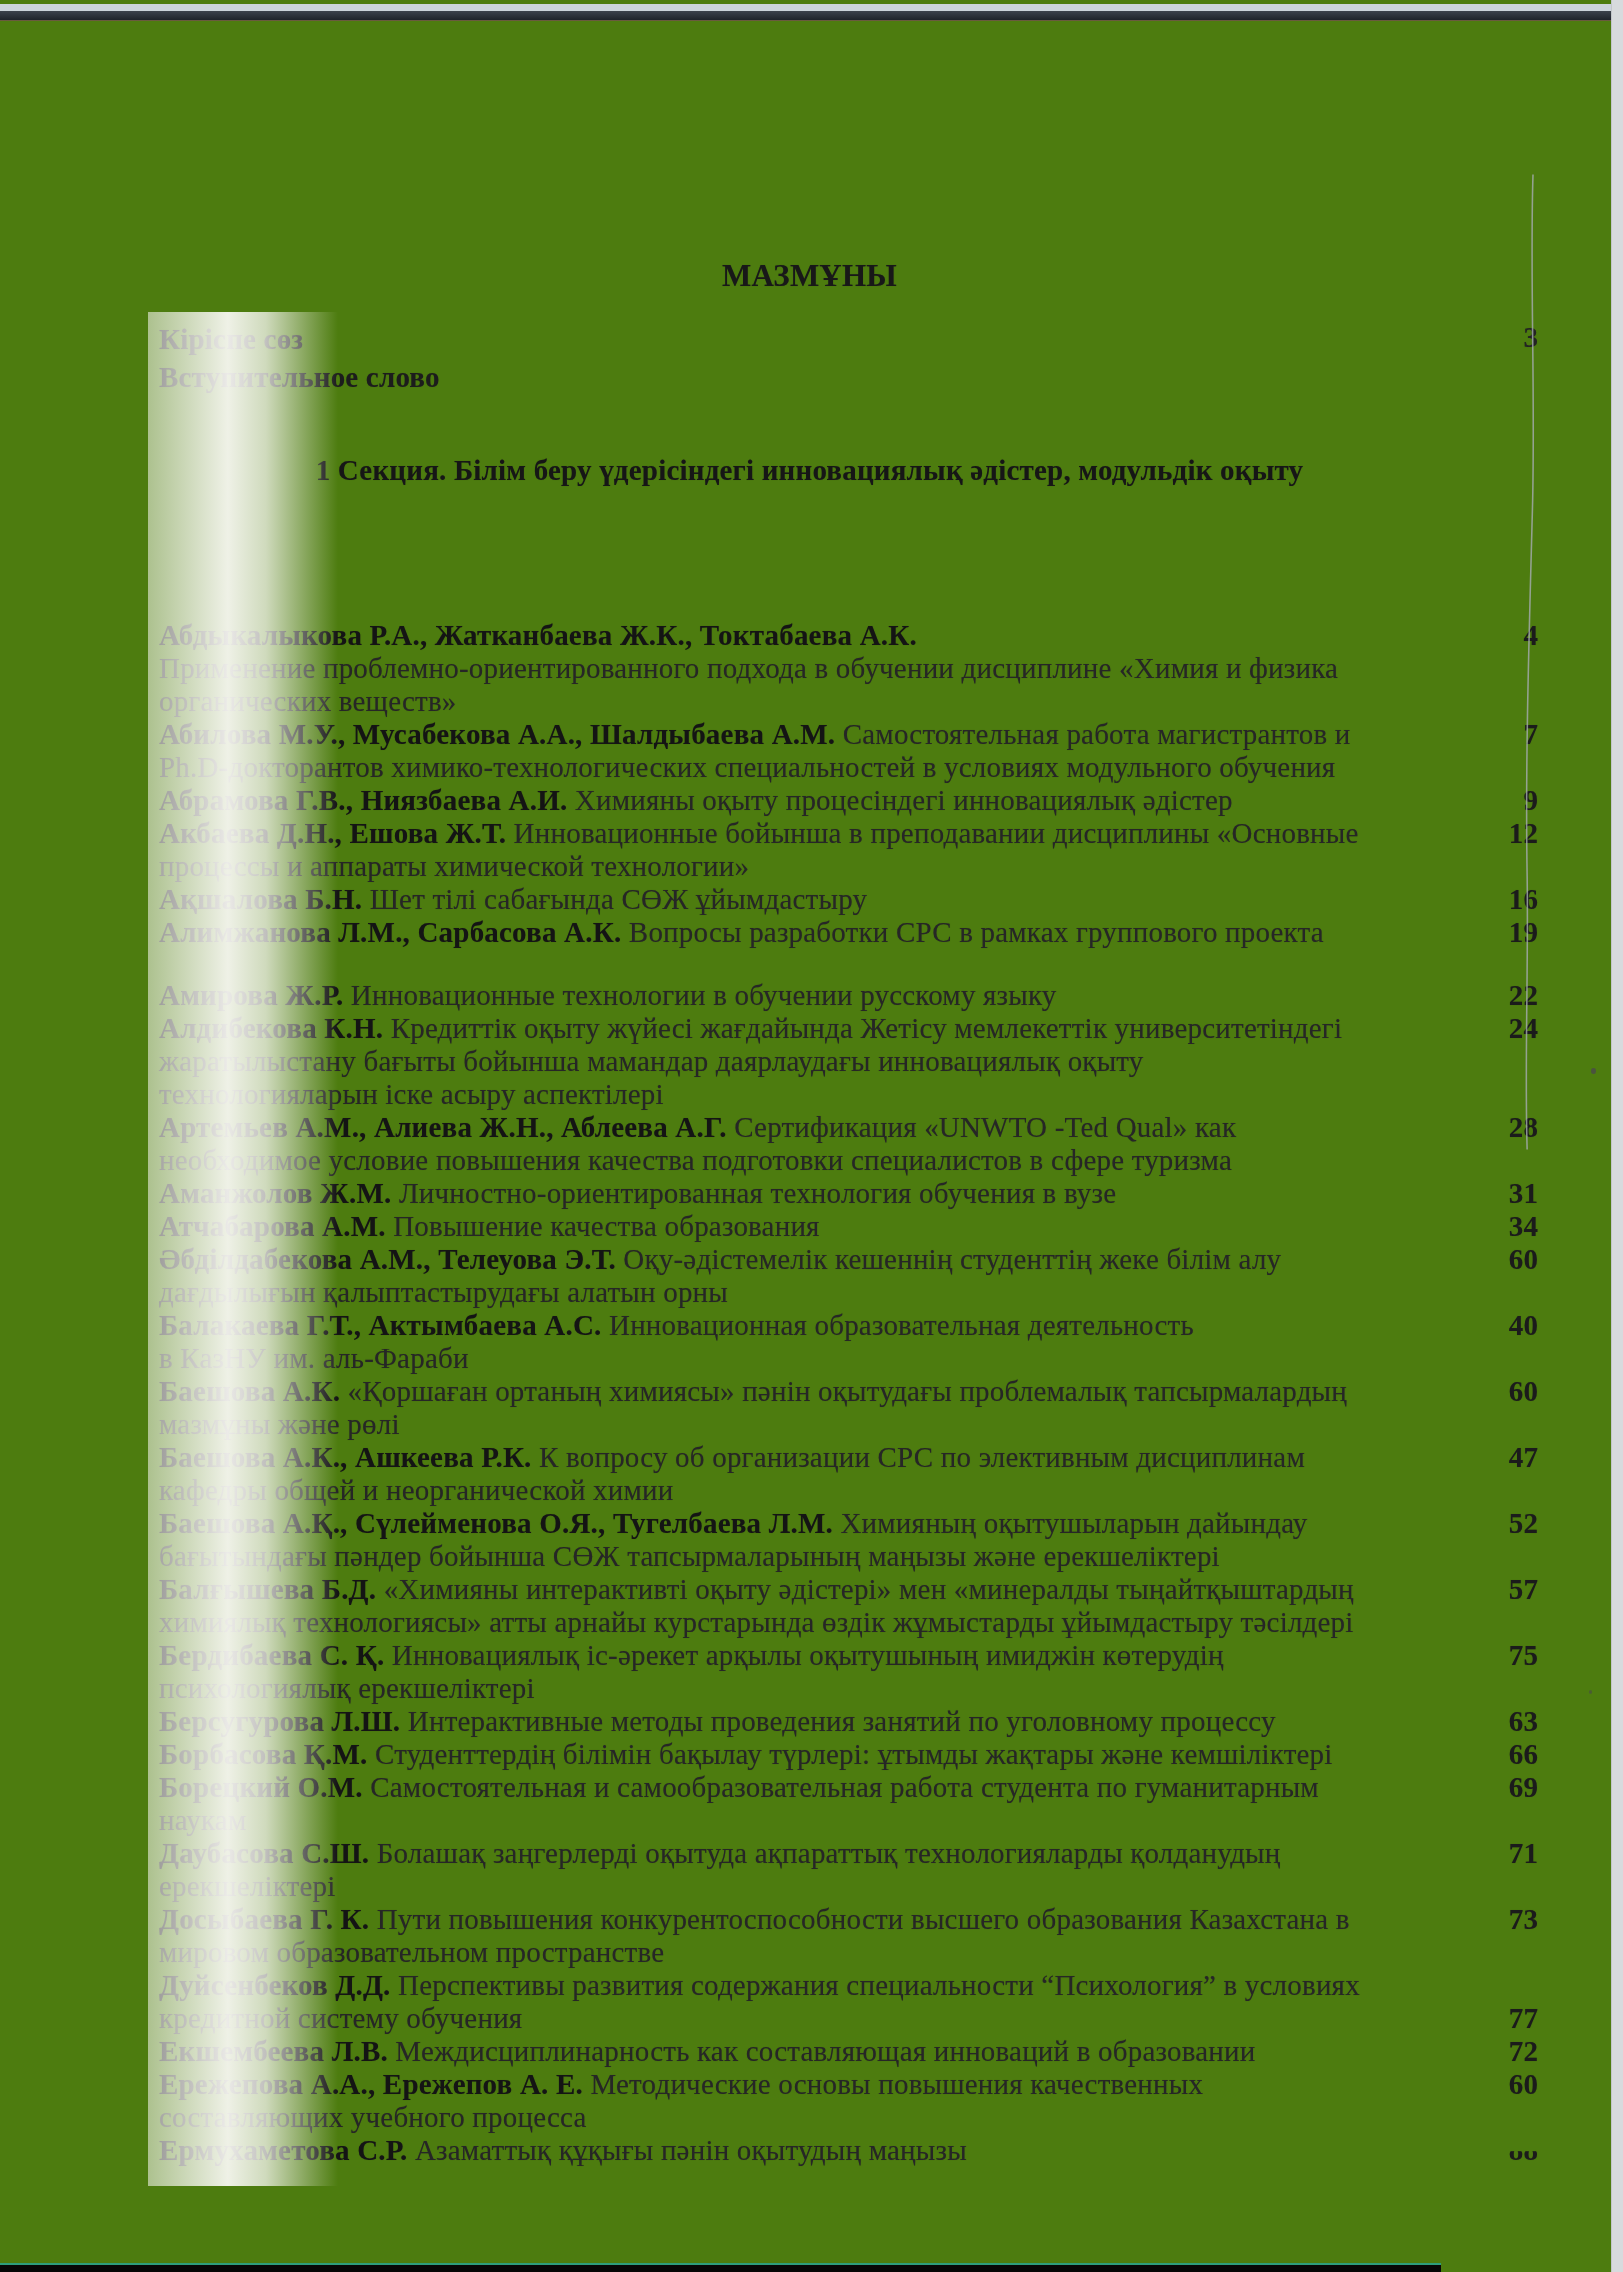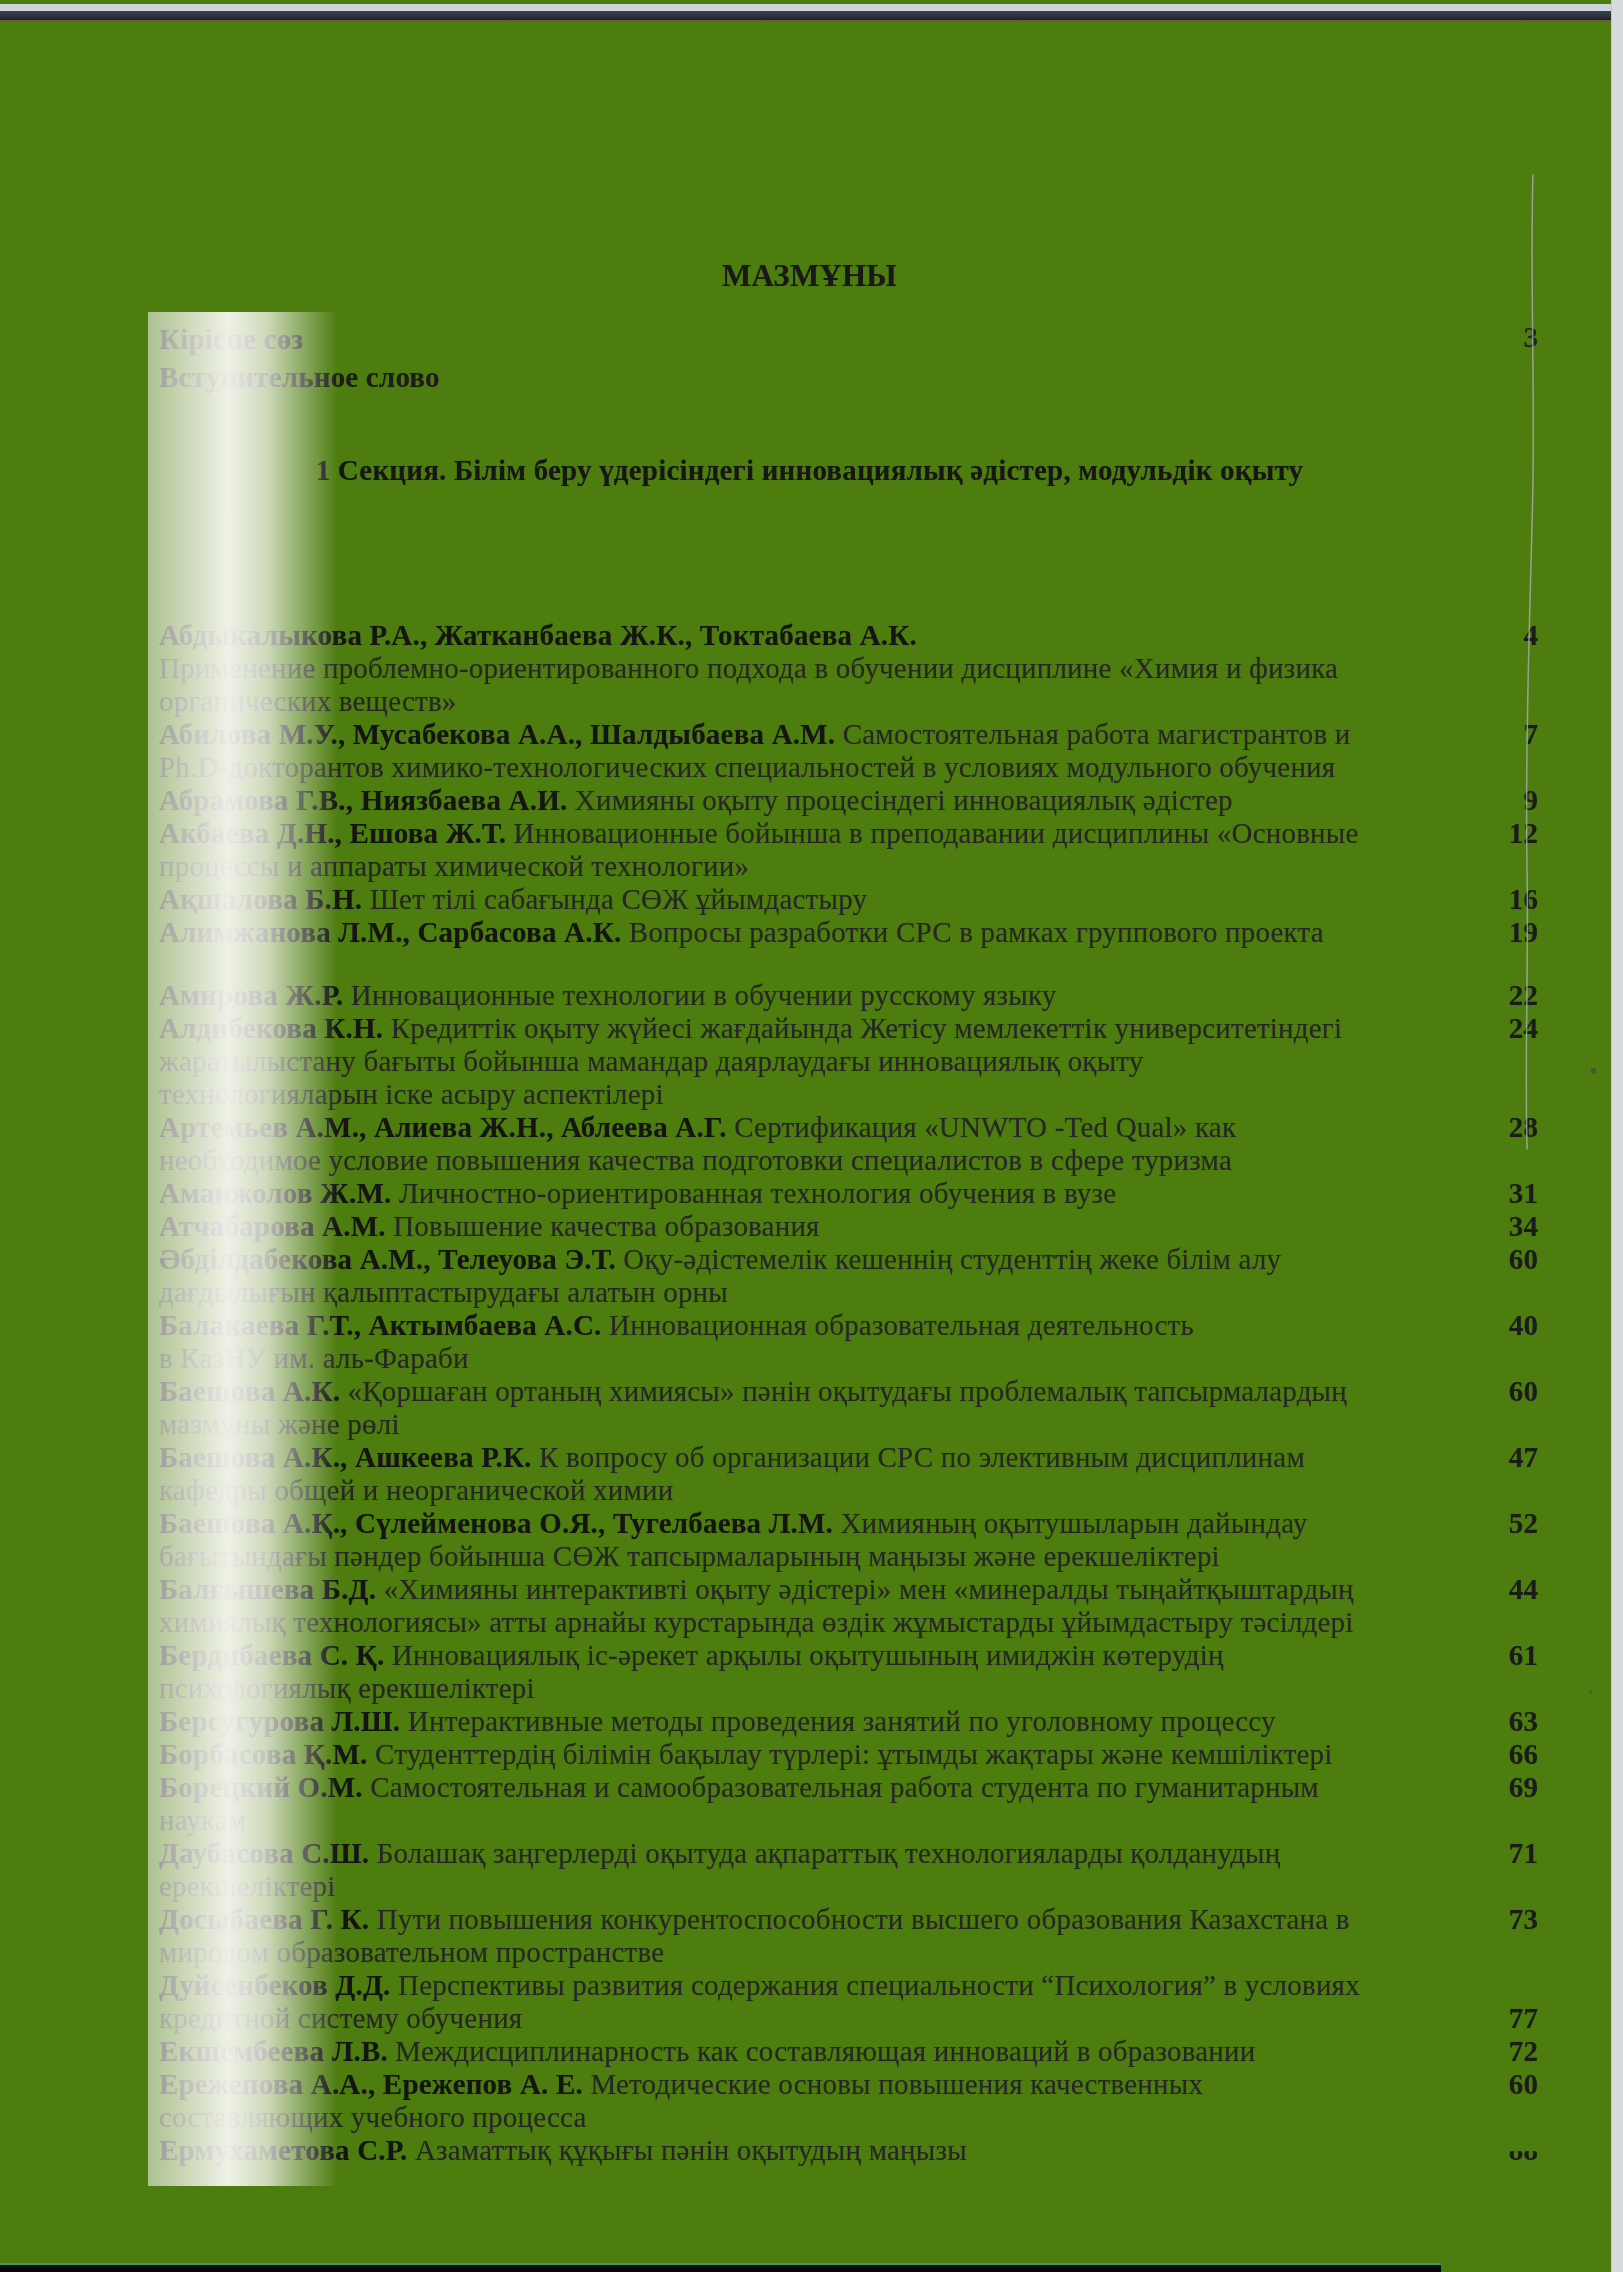--- a/index.html
+++ b/index.html
@@ -183,28 +183,28 @@
             <div class="line"><span class="authors">Баешова А.Қ., Сүлейменова О.Я.,  Тугелбаева Л.М.</span> <span>Химияның оқытушыларын дайындау</span></div>
             <div class="line">бағытындағы  пәндер бойынша СӨЖ тапсырмаларының маңызы және  ерекшеліктері</div>
           </div>
           <div class="entry-page">52</div>
         </div>
         <div class="entry">
           <div class="entry-text">
             <div class="line"><span class="authors">Балғышева Б.Д.</span> <span>«Химияны интерактивті оқыту әдістері»  мен «минералды тыңайтқыштардың</span></div>
             <div class="line">химиялық технологиясы» атты арнайы курстарында өздік жұмыстарды ұйымдастыру тәсілдері</div>
           </div>
-          <div class="entry-page">44</div>
+          <div class="entry-page">57</div>
         </div>
         <div class="entry">
           <div class="entry-text">
             <div class="line"><span class="authors">Бердибаева С. Қ.</span> <span>Инновациялық іс-әрекет арқылы оқытушының имиджін көтерудің</span></div>
             <div class="line">психологиялық ерекшеліктері</div>
           </div>
-          <div class="entry-page">61</div>
+          <div class="entry-page">75</div>
         </div>
         <div class="entry">
           <div class="entry-text">
             <div class="line"><span class="authors">Берсугурова Л.Ш.</span> <span>Интерактивные методы проведения занятий по уголовному процессу</span></div>
           </div>
           <div class="entry-page">63</div>
         </div>
         <div class="entry">
           <div class="entry-text">
             <div class="line"><span class="authors">Борбасова Қ.М.</span> <span>Студенттердің білімін бақылау түрлері: ұтымды жақтары және кемшіліктері</span></div>

